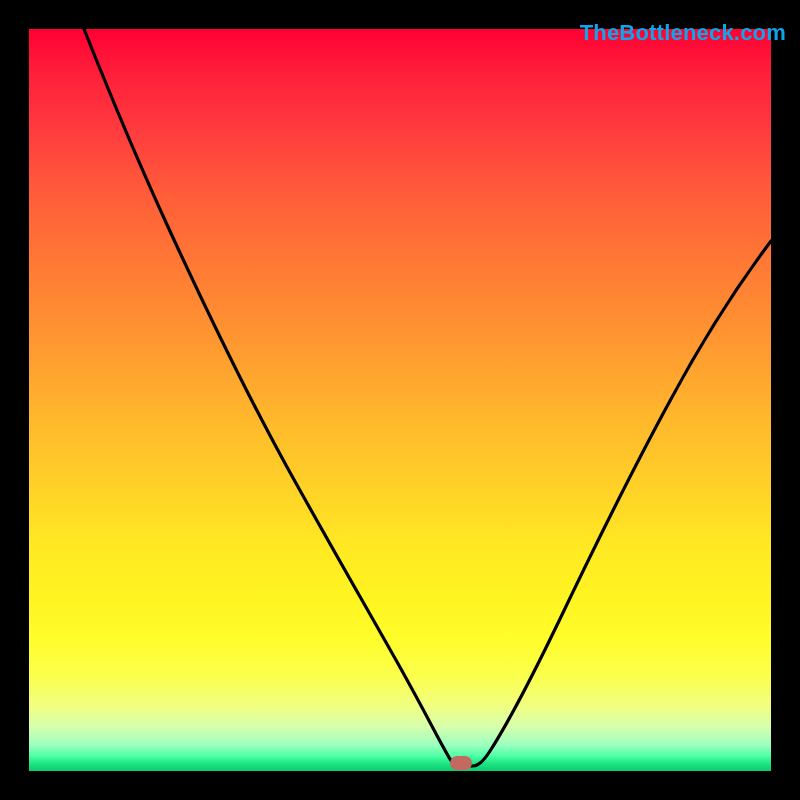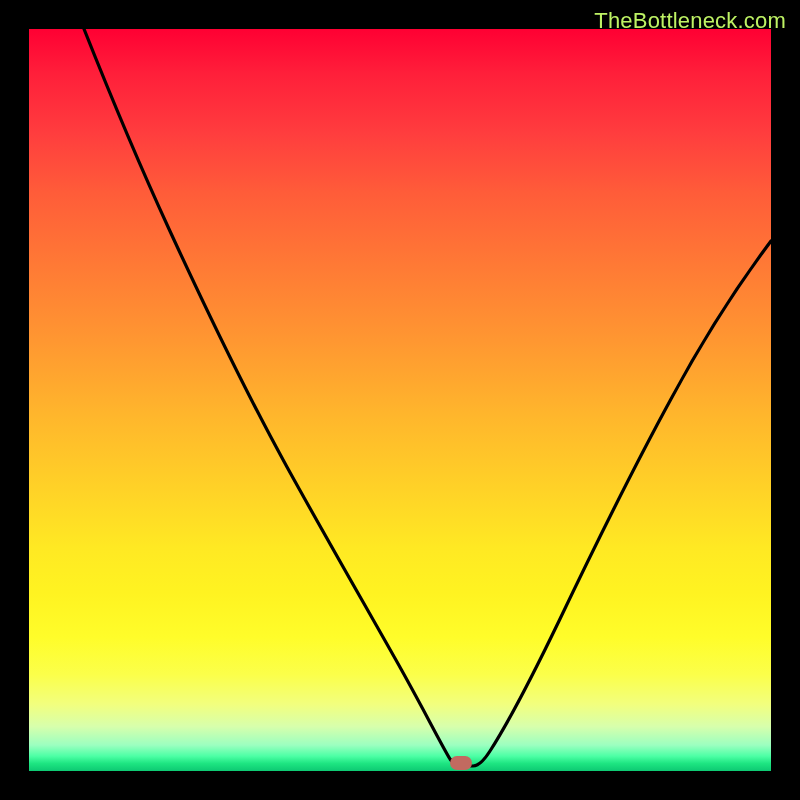--- a/index.html
+++ b/index.html
@@ -12,25 +12,25 @@
     font-family: Arial, Helvetica, sans-serif;
   }
   .frame {
     position: relative;
     width: 800px;
     height: 800px;
     background: #000;
   }
   .watermark {
     position: absolute;
-    top: 8px;
+    top: 20px;
     right: 14px;
-    color: #bef264;
+    color: #0ea5e9;
     font-size: 22px;
-    font-weight: 400;
+    font-weight: 700;
     letter-spacing: 0.2px;
     z-index: 3;
   }
   .plot {
     position: absolute;
     left: 29px;
     top: 29px;
     width: 742px;
     height: 742px;
     overflow: hidden;

